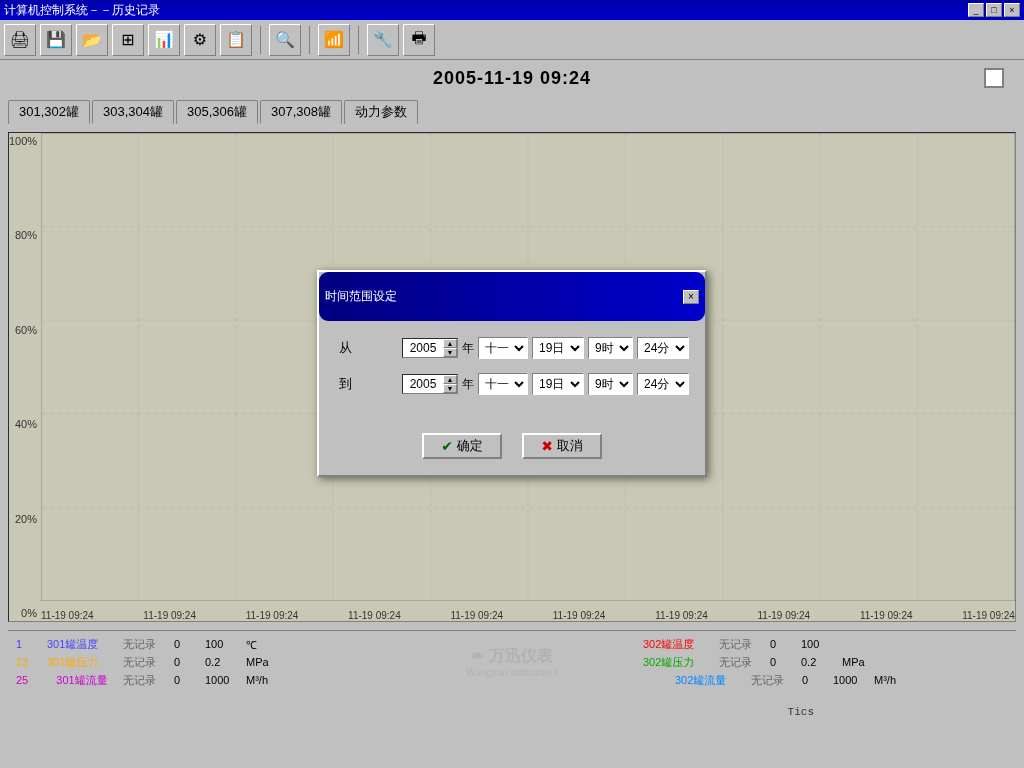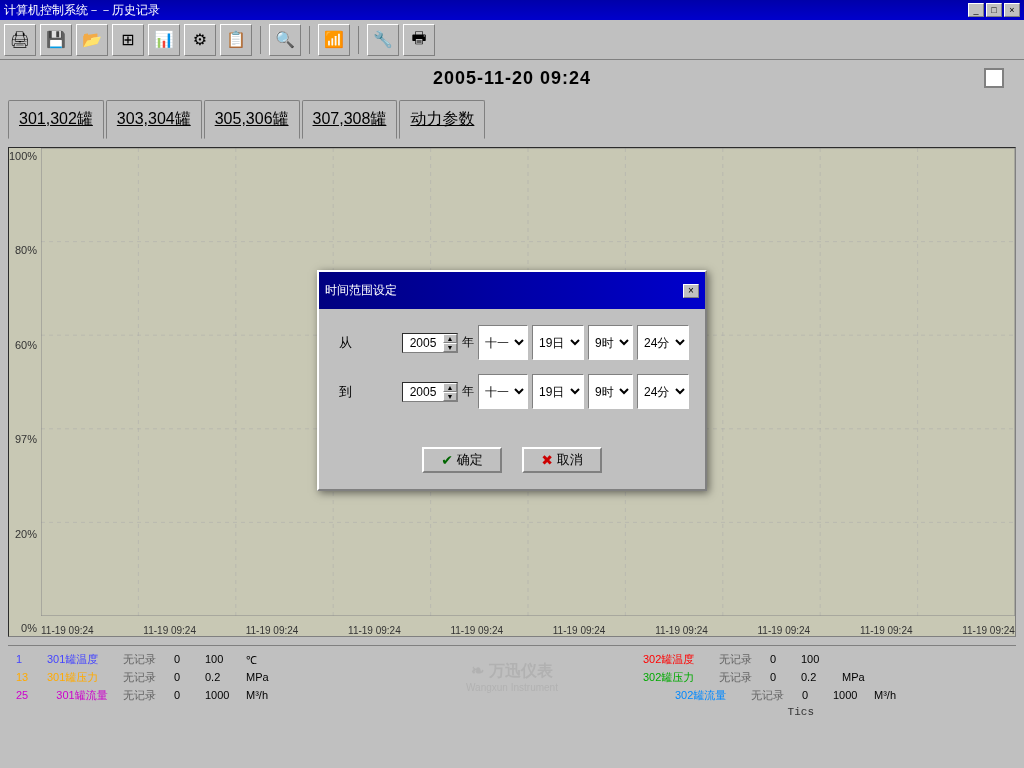--- a/index.html
+++ b/index.html
@@ -64,29 +64,28 @@
     }
 
     
     .tabs {
       display: flex;
       background: #c0c0c0;
       padding: 4px 8px 0;
       gap: 2px;
     }
     .tab {
-      padding: 8px 10px;
+      padding: 2px 10px;
       border: 1px solid;
       border-color: #808080 #808080 #c0c0c0 #808080;
       background: #c0c0c0;
       cursor: pointer;
-      font-size: 16px;
+      font-size: 13px;
       border-top-left-radius: 2px;
       border-top-right-radius: 2px;
-      text-decoration: underline;
     }
     .tab.active {
       background: #c0c0c0;
       border-bottom: 1px solid #c0c0c0;
       z-index: 1;
     }
 
     
     .chart-area {
       background: #c8c8b4;
@@ -159,25 +158,26 @@
       border-color: #ffffff #808080 #808080 #ffffff;
       width: 390px;
       position: absolute;
       top: 270px;
       left: 317px;
       box-shadow: 2px 2px 8px rgba(0,0,0,0.5);
     }
     .dialog-title {
       background: linear-gradient(to right, #000080, #0000cc);
       color: white;
-      padding: 10px 6px;
+      padding: 16px 6px;
       font-size: 12px;
       display: flex;
       justify-content: space-between;
       align-items: center;
+      border-radius: 9px;
     }
     .dialog-close {
       width: 16px; height: 14px;
       background: #c0c0c0;
       border: 1px solid;
       border-color: #ffffff #808080 #808080 #ffffff;
       display: flex; align-items: center; justify-content: center;
       cursor: pointer; font-size: 10px; color: black;
     }
     .dialog-body {
@@ -217,21 +217,21 @@
     .spin-btns { display: flex; flex-direction: column; }
     .spin-btn {
       width: 14px; height: 9px;
       background: #c0c0c0;
       border: 1px solid;
       border-color: #ffffff #808080 #808080 #ffffff;
       display: flex; align-items: center; justify-content: center;
       font-size: 7px; cursor: pointer; line-height: 1;
     }
 
-    select { padding: 1px 2px; height: 35px; }
+    select { padding: 1px 2px; height: 22px; }
 
     .dialog-buttons {
       display: flex;
       justify-content: center;
       gap: 20px;
       padding: 8px 20px 16px;
     }
     .dialog-btn {
       min-width: 80px;
       height: 26px;
@@ -275,39 +275,39 @@
   <div class="toolbar-sep"></div>
   <div class="toolbar-btn">🔍</div>
   <div class="toolbar-sep"></div>
   <div class="toolbar-btn">📶</div>
   <div class="toolbar-sep"></div>
   <div class="toolbar-btn">🔧</div>
   <div class="toolbar-btn">🖶</div>
 </div>
 
 <div class="header">
-  <span class="header-title">2005-11-20 09:24</span>
+  <span class="header-title">2005-11-19 09:24</span>
   <div class="header-checkbox"></div>
 </div>
 
 <div class="tabs">
   <div class="tab active">301,302罐</div>
   <div class="tab">303,304罐</div>
   <div class="tab">305,306罐</div>
   <div class="tab">307,308罐</div>
   <div class="tab">动力参数</div>
 </div>
 
 <div class="chart-area">
 
   <div class="y-labels">
     <span class="y-label">100%</span>
     <span class="y-label">80%</span>
     <span class="y-label">60%</span>
-    <span class="y-label">97%</span>
+    <span class="y-label">40%</span>
     <span class="y-label">20%</span>
     <span class="y-label">0%</span>
   </div>
 
   <svg class="grid-svg" style="position:absolute;left:32px;top:0;width:calc(100% - 32px);height:calc(100% - 20px);">
     <defs>
       <pattern id="grid" width="10%" height="20%" patternUnits="userSpaceOnUse">
         <path d="M 0 0 L 0 100% M 100% 0 L 100% 100%" fill="none" stroke="#aaaaaa" stroke-width="0.5" stroke-dasharray="4,4"></path>
       </pattern>
     </defs>

